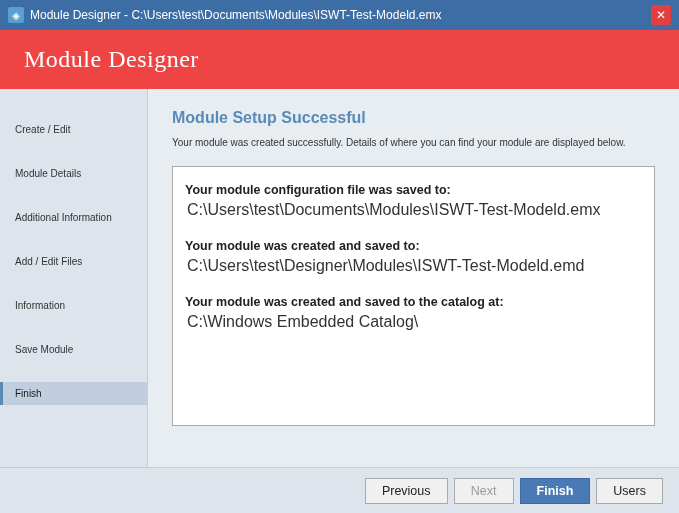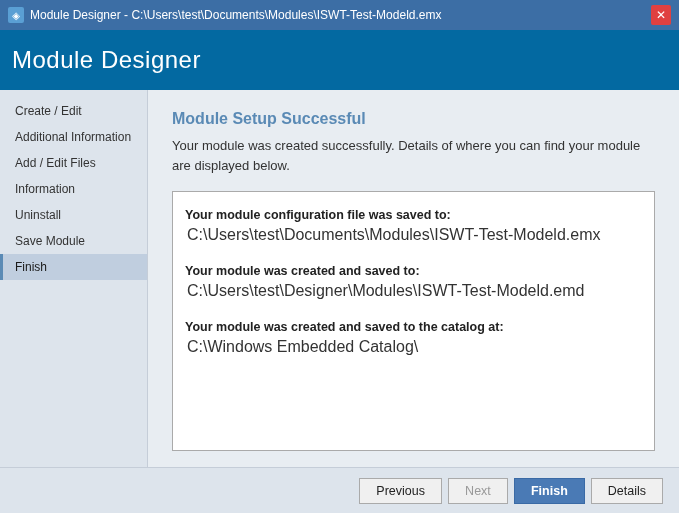--- a/index.html
+++ b/index.html
@@ -55,23 +55,24 @@
     
     .main-window {
       display: flex;
       flex-direction: column;
       height: calc(513px - 30px);
       background: #e8edf2;
     }
 
     
     .header {
-      background: #0369a1;
-      padding: 16px 12px;
-      color: white;
+      background: #ef4444;
+      padding: 16px 24px;
+      color: white;
+      font-family: Liberation Serif, serif;
     }
     .header h1 {
       font-size: 24px;
       font-weight: 300;
       letter-spacing: 0.5px;
     }
 
     
     .content-area {
       display: flex;
@@ -84,22 +85,23 @@
       width: 148px;
       background: #dde4ec;
       padding: 8px 0;
       border-right: 1px solid #c5cdd8;
       flex-shrink: 0;
     }
     .sidebar-item {
       padding: 6px 12px;
       color: #333;
       cursor: pointer;
-      font-size: 12px;
+      font-size: 10px;
       border-left: 3px solid transparent;
+      margin-top: 21px;
     }
     .sidebar-item.active {
       background: #c0cedf;
       color: #1a1a1a;
       font-weight: 500;
       border-left: 3px solid #5a8ab5;
     }
 
     
     .main-content {
@@ -111,21 +113,21 @@
 
     .success-title {
       color: #5a8ab5;
       font-size: 16px;
       font-weight: 600;
       margin-bottom: 8px;
     }
 
     .success-desc {
       color: #333;
-      font-size: 13px;
+      font-size: 10px;
       line-height: 1.5;
       margin-bottom: 16px;
     }
 
     .info-box {
       border: 1px solid #aaa;
       background: white;
       padding: 16px 12px;
       min-height: 260px;
     }
@@ -201,30 +203,30 @@
     <h1>Module Designer</h1>
   </div>
 
   <div class="content-area">
 
     <div class="sidebar">
       <div class="sidebar-item">
         <span>Create / Edit</span>
       </div>
       <div class="sidebar-item">
+        <span>Module Details</span>
+      </div>
+      <div class="sidebar-item">
         <span>Additional Information</span>
       </div>
       <div class="sidebar-item">
         <span>Add / Edit Files</span>
       </div>
       <div class="sidebar-item">
         <span>Information</span>
-      </div>
-      <div class="sidebar-item">
-        <span>Uninstall</span>
       </div>
       <div class="sidebar-item">
         <span>Save Module</span>
       </div>
       <div class="sidebar-item active">
         <span>Finish</span>
       </div>
     </div>
 
     <div class="main-content">
@@ -250,16 +252,16 @@
 
       </div>
     </div>
 
   </div>
 
   <div class="footer">
     <button class="btn">Previous</button>
     <button class="btn" disabled="">Next</button>
     <button class="btn btn-primary">Finish</button>
-    <button class="btn">Details</button>
+    <button class="btn">Users</button>
   </div>
 
 </div>
 
 </body></html>

